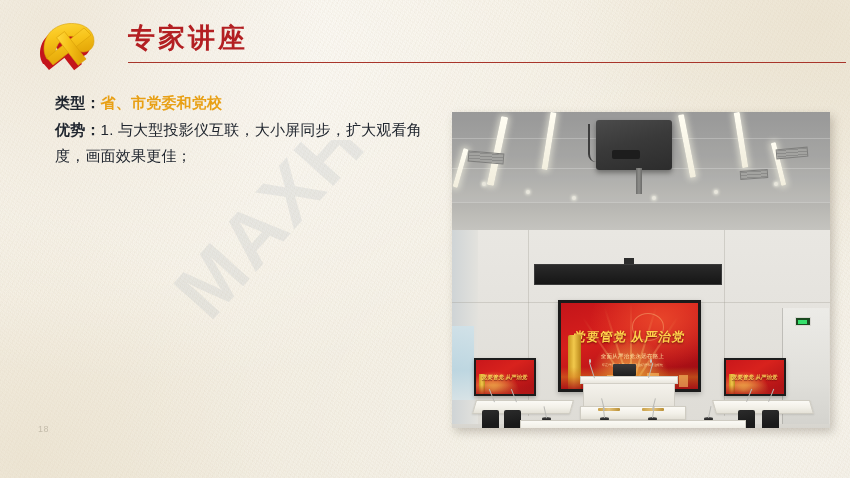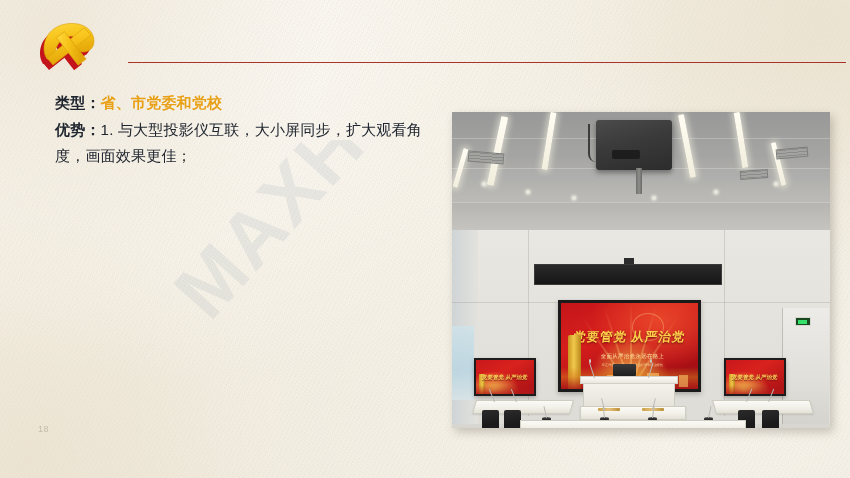--- a/index.html
+++ b/index.html
@@ -370,20 +370,21 @@
         </g>
 
         <g fill="url(#gold)" stroke="#d99f07" stroke-width="0.6">
           <path d="M18 38 C18 20 34 10 52 13 C62 15 68 22 68 30 C68 37 63 41 57 41 C52 41 49 38 49 34 C49 31 51 29 53 29 C50 25 44 24 39 27 C31 31 28 40 29 48 L21 48 C19 45 18 41 18 38 Z"></path>
           <path d="M21 47 L58 17 L65 24 L27 54 Z"></path>
           <path d="M40 20 L50 20 L50 55 L40 55 Z" transform="rotate(-38 45 37)"></path>
         </g>
       </svg>
     </div>
 
+    <div class="slide-title">专家讲座</div>
     <div class="title-rule"></div>
   </div>
 
   <div class="copy">
 
     <div class="line">
       <span class="lbl">类型：</span><span class="val-gold">省、市党委和党校</span>
     </div>
 
 

